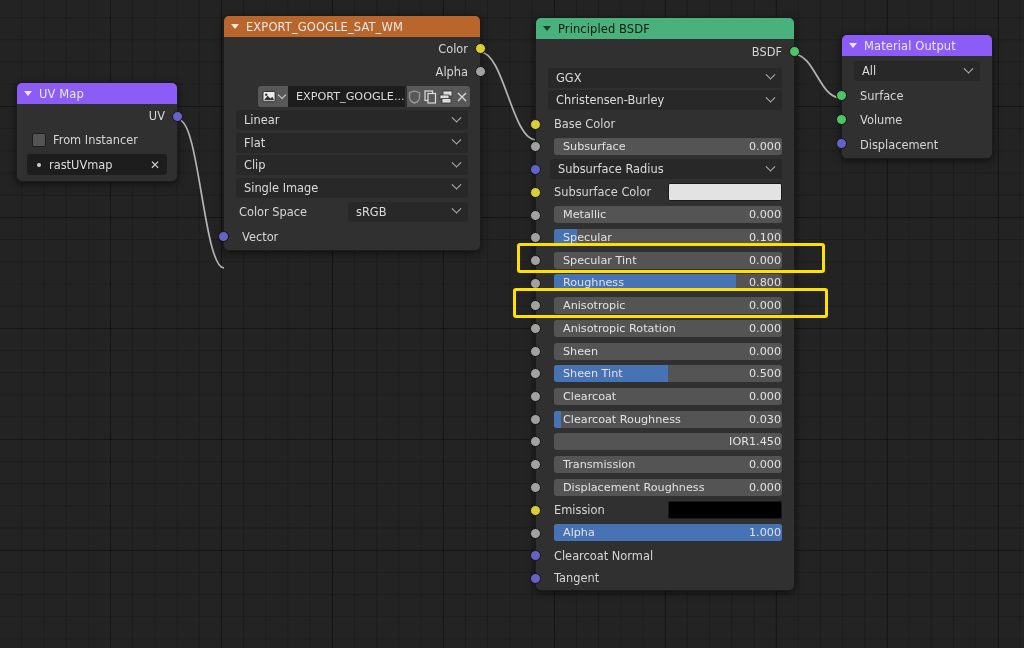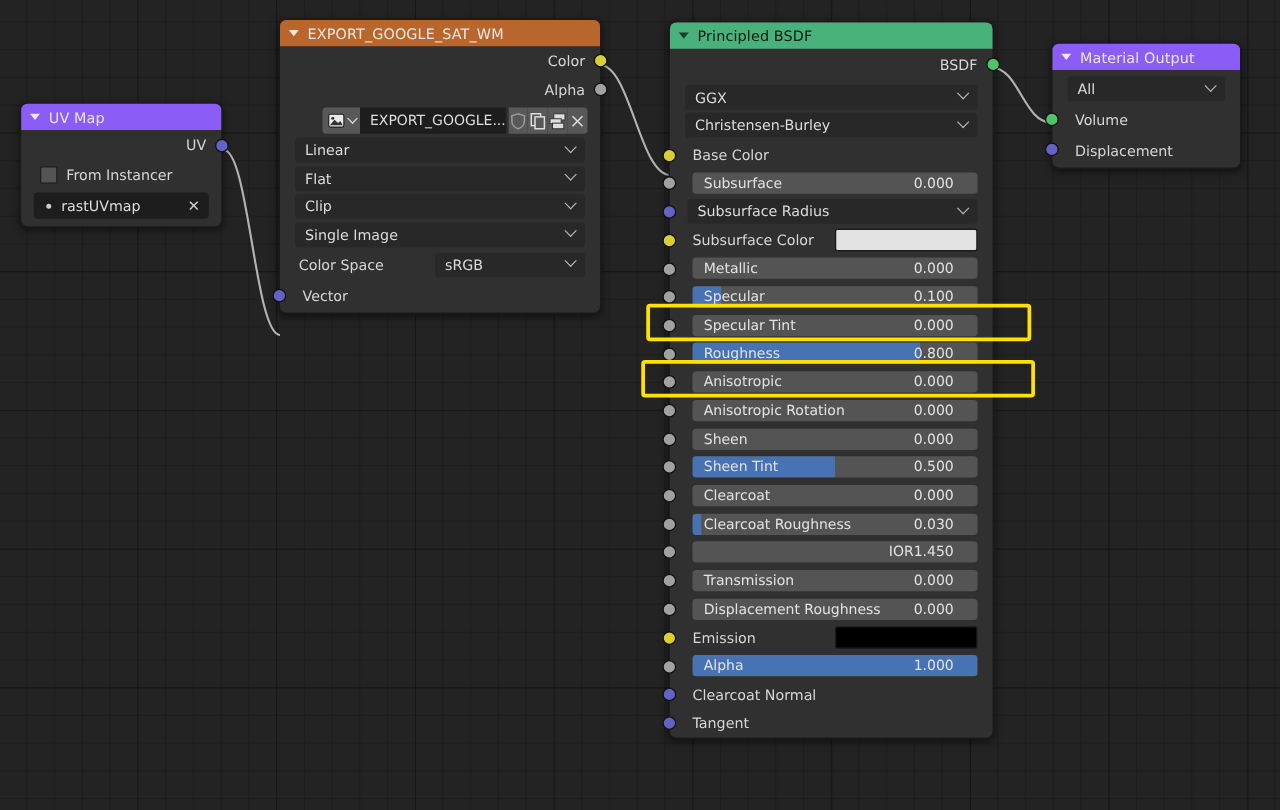--- a/index.html
+++ b/index.html
@@ -100,21 +100,21 @@
     position: relative;
     padding-left: 9px;
     font-size: 11.2px;
     color: #e2e2e2;
     z-index: 2;
   }
   .slider .sname.centered { width:100%; text-align:right; padding-left:0; }
   .slider .sval {
     position: relative;
     margin-left: auto;
-    padding-right: 19px;
+    padding-right: 1px;
     font-size: 11.2px;
     color: #e2e2e2;
     z-index: 2;
   }
 
   
   .dropdown {
     margin: 2.5px 12px 2.5px 12px;
     height: 20px;
     background: #282828;
@@ -511,20 +511,24 @@
       <span class="tri"></span>
       <span>Material Output</span>
     </div>
     <div class="node-body">
       <div class="dropdown" style="margin-top:5px;">
         <span>All</span>
         <span class="chev"></span>
       </div>
       <div class="row" style="height:24px;">
         <span class="sock s-green" style="left:-6px; top:6.5px;"></span>
+        <span class="lbl-in">Surface</span>
+      </div>
+      <div class="row" style="height:24px;">
+        <span class="sock s-green" style="left:-6px; top:6.5px;"></span>
         <span class="lbl-in">Volume</span>
       </div>
       <div class="row" style="height:26px;">
         <span class="sock s-purple" style="left:-6px; top:6.5px;"></span>
         <span class="lbl-in">Displacement</span>
       </div>
     </div>
   </div>
 
   <div id="highlight-layer">

